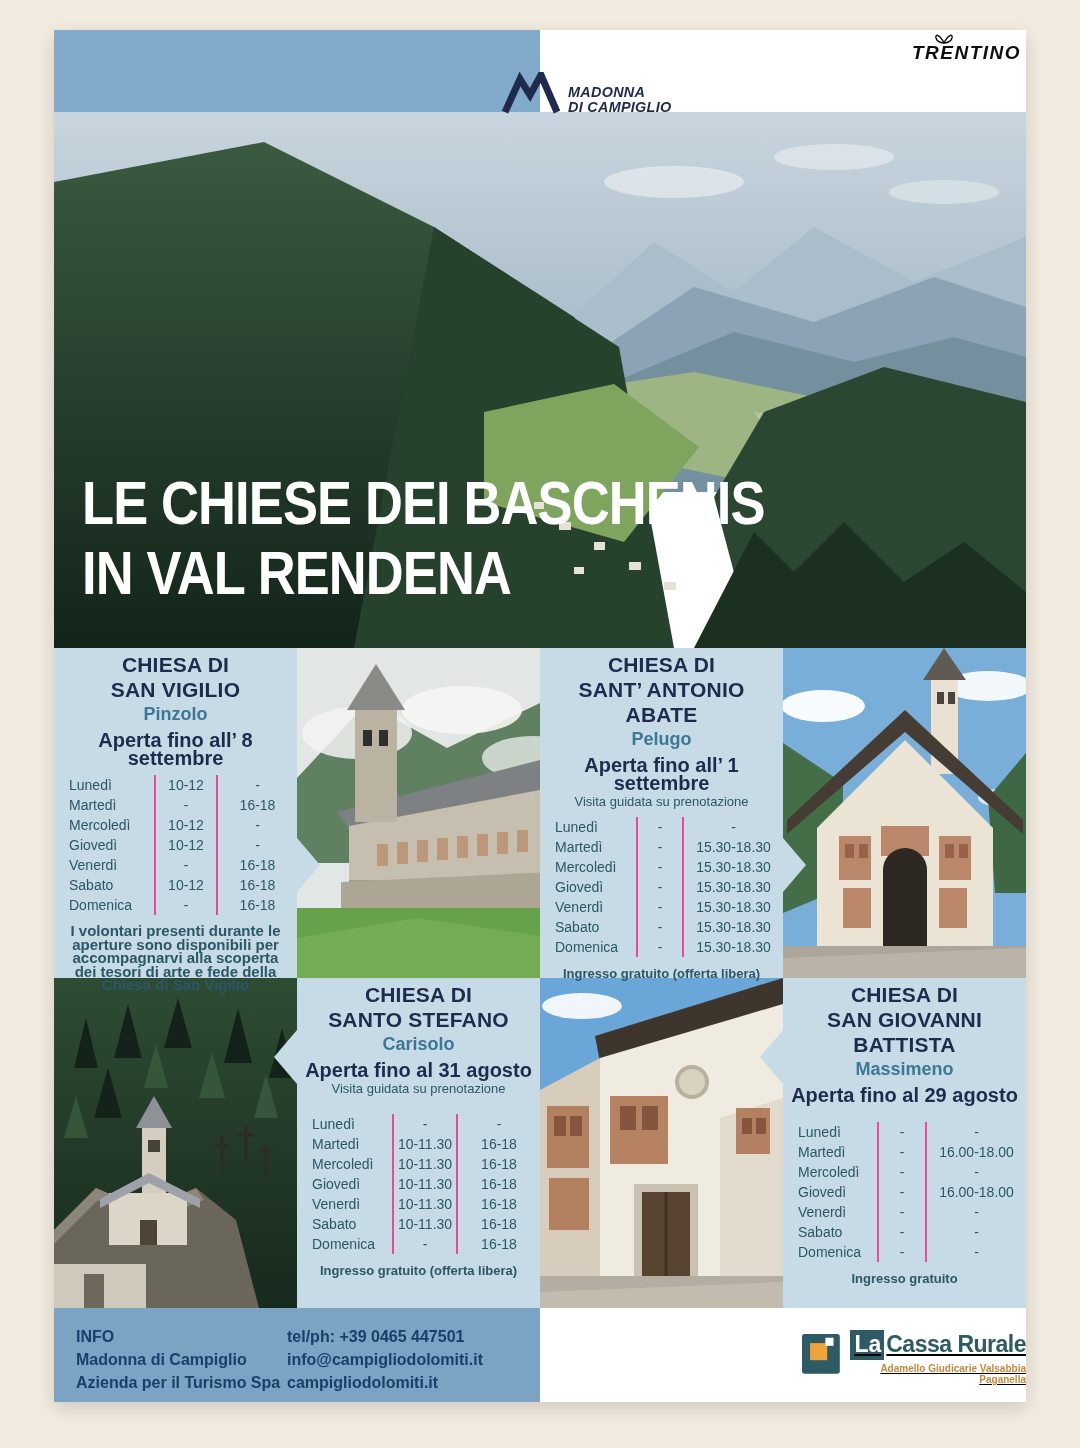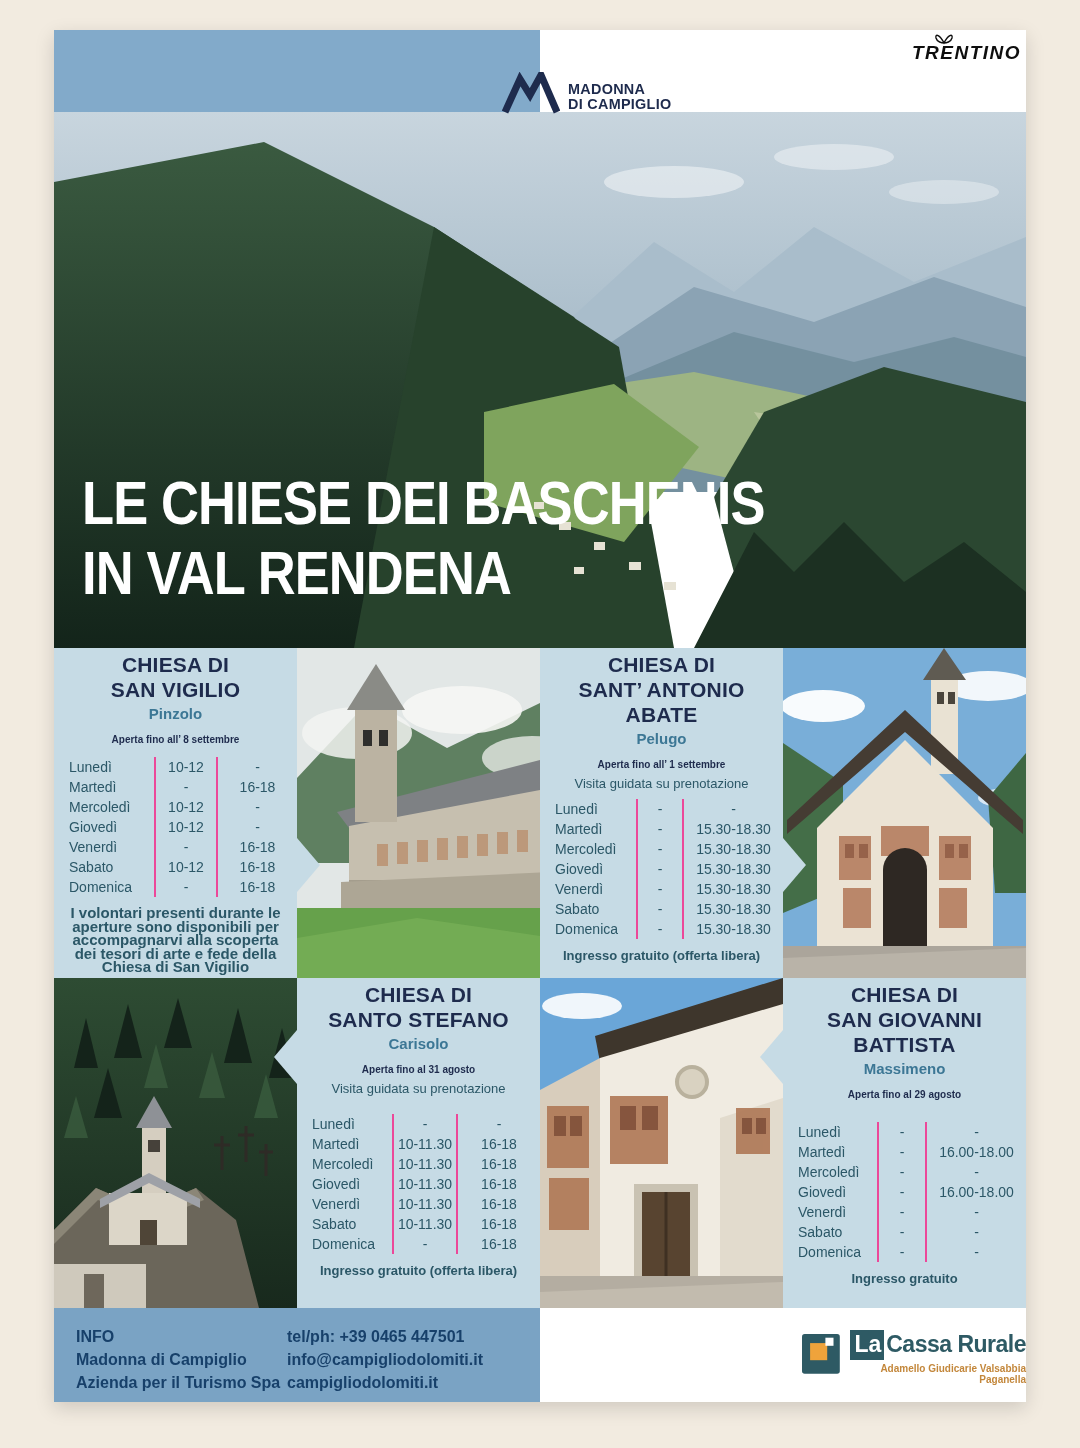--- a/index.html
+++ b/index.html
@@ -2,61 +2,61 @@
 <html><head>
 <meta charset="utf-8">
 <style>
   html,body{margin:0;padding:0;}
   body{font-family:"Liberation Sans", sans-serif;}
   .canvas{position:relative;width:1080px;height:1448px;background:#F2EBE0;overflow:hidden;}
   .poster{position:absolute;left:54px;top:30px;width:972px;height:1372px;background:#FFFFFF;box-shadow:0 6px 18px rgba(0,0,0,.15);}
 
   
   .band-blue{position:absolute;left:0;top:0;width:486px;height:82px;background:#82AACA;}
-  .brand{position:absolute;left:448px;top:42px;display:flex;align-items:flex-start;gap:8px;z-index:5;}
+  .brand{position:absolute;left:448px;top:42px;display:flex;align-items:flex-end;gap:8px;z-index:5;font-style:italic;}
   .brand-text{color:#1E2B4D;font-weight:900;font-size:15px;line-height:15px;letter-spacing:.3px;transform:scaleX(.96);transform-origin:left;margin-top:9px;}
   .trentino{position:absolute;left:858px;top:12px;z-index:5;color:#0E0E0E;font-weight:700;font-style:italic;font-size:19px;letter-spacing:1.5px;}
   .trentino svg{position:absolute;left:22px;top:-11px;}
 
   
   .hero{position:absolute;left:0;top:82px;width:972px;height:536px;overflow:hidden;}
   .hero svg{position:absolute;left:0;top:0;}
   .hero-title{position:absolute;left:28px;top:356px;color:#FFFFFF;font-weight:800;font-size:61px;line-height:70px;letter-spacing:-1px;transform:scaleX(.86);transform-origin:left;white-space:nowrap;}
 
   
   .panel{position:absolute;width:243px;height:330px;background:#C6DBE5;z-index:3;display:flex;flex-direction:column;align-items:center;text-align:center;box-sizing:border-box;padding-top:4px;}
   .photo{position:absolute;width:243px;height:330px;overflow:hidden;z-index:1;}
   .photo svg{position:absolute;left:0;top:0;}
   .notch-r::after{content:"";position:absolute;left:100%;top:190px;width:0;height:0;border-top:27px solid transparent;border-bottom:27px solid transparent;border-left:23px solid #C6DBE5;}
   .notch-l::before{content:"";position:absolute;right:100%;top:52px;width:0;height:0;border-top:27px solid transparent;border-bottom:27px solid transparent;border-right:23px solid #C6DBE5;}
 
   .p-title{color:#1E2B4D;font-weight:800;font-size:21px;line-height:25px;letter-spacing:.2px;}
-  .p-town{color:#3C7795;font-weight:700;font-size:15px;line-height:22px;margin-top:1px;}
-  .p-open{color:#1E2B4D;font-weight:800;font-size:10px;line-height:18px;margin-top:6px;}
+  .p-town{color:#3C7795;font-weight:700;font-size:18px;line-height:22px;margin-top:1px;}
+  .p-open{color:#1E2B4D;font-weight:800;font-size:20px;line-height:18px;margin-top:6px;}
   .p-note{color:#2B5767;font-weight:500;font-size:13px;line-height:15px;margin-top:2px;}
 
   .sched{display:grid;width:100%;margin-top:8px;}
   .sched.roomy{margin-top:18px;}
   .s1{grid-template-columns:100px 62px 1fr;}
   .s2{grid-template-columns:96px 46px 1fr;}
   .s3{grid-template-columns:95px 64px 1fr;}
   .s4{grid-template-columns:94px 48px 1fr;}
   .c{height:20px;display:flex;align-items:center;justify-content:center;color:#2B5767;font-size:14px;font-weight:500;}
   .c.day{justify-content:flex-start;padding-left:15px;text-align:right;}
   .c.m,.c.a{border-left:2px solid #ec4899;}
 
   .p-footnote{color:#2B5767;font-weight:700;font-size:15px;line-height:13.5px;margin-top:9px;width:216px;}
   .p-ingresso{color:#2B5767;font-weight:600;font-size:13px;margin-top:9px;}
 
   
   .footer-bar{position:absolute;left:0;top:1278px;width:486px;height:94px;background:#7AA3C4;}
   .info-a{position:absolute;left:22px;top:1295px;color:#17406A;font-weight:800;font-size:16px;line-height:23px;z-index:4;}
   .info-b{position:absolute;left:233px;top:1295px;color:#17406A;font-weight:800;font-size:16px;line-height:23px;z-index:4;}
 
-  .bank{position:absolute;left:748px;top:1300px;display:flex;align-items:flex-start;gap:7px;z-index:4;}
+  .bank{position:absolute;left:748px;top:1300px;display:flex;align-items:flex-start;gap:7px;z-index:4;text-decoration:underline;}
   .bank-name{display:flex;align-items:stretch;}
   .bank-la{background:#2E5A64;color:#FFFFFF;font-weight:800;font-size:23px;padding:1px 3px 2px 4px;}
   .bank-rest{color:#2E5A64;font-weight:800;font-size:23px;padding:1px 0 2px 2px;letter-spacing:-.5px;}
   .bank-tag{color:#C3873B;font-weight:700;font-size:10px;margin-top:3px;text-align:right;}
 </style>
 </head>
 <body>
 
 <div class="canvas">
   <div class="poster">

